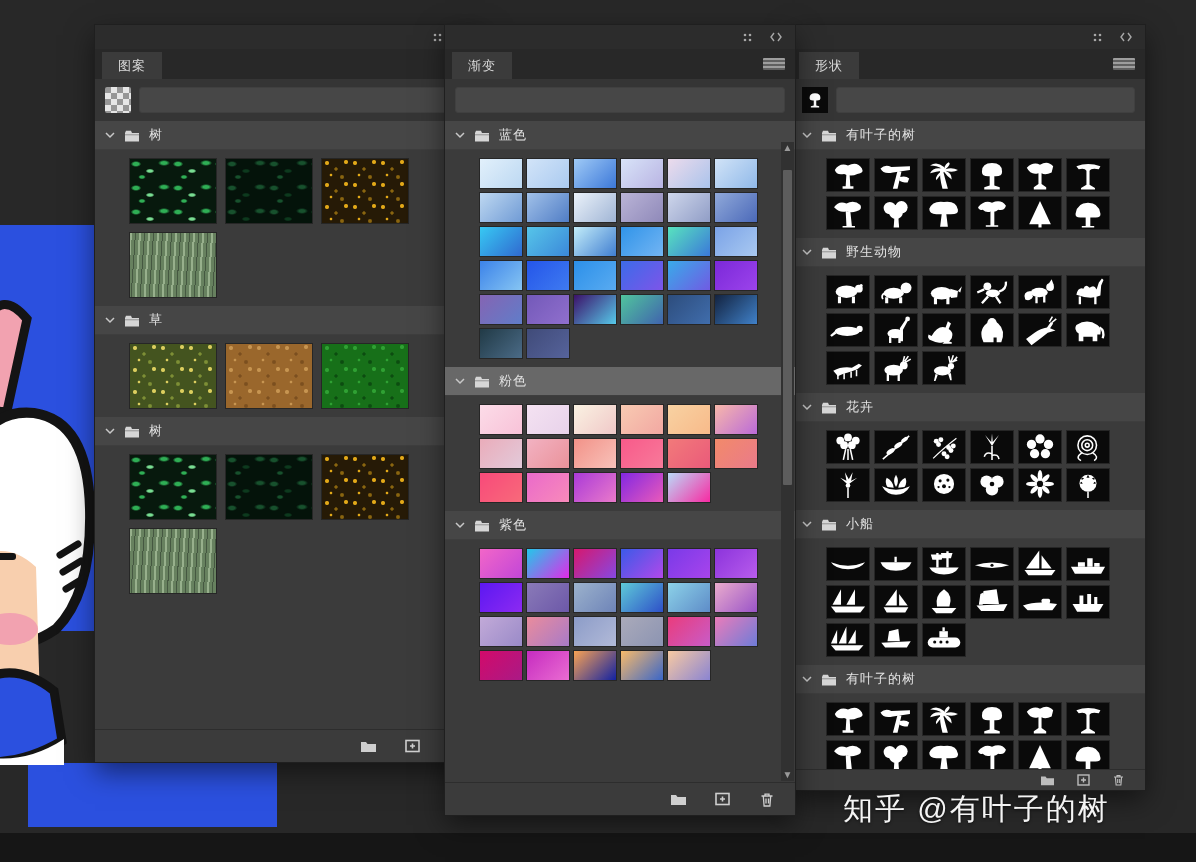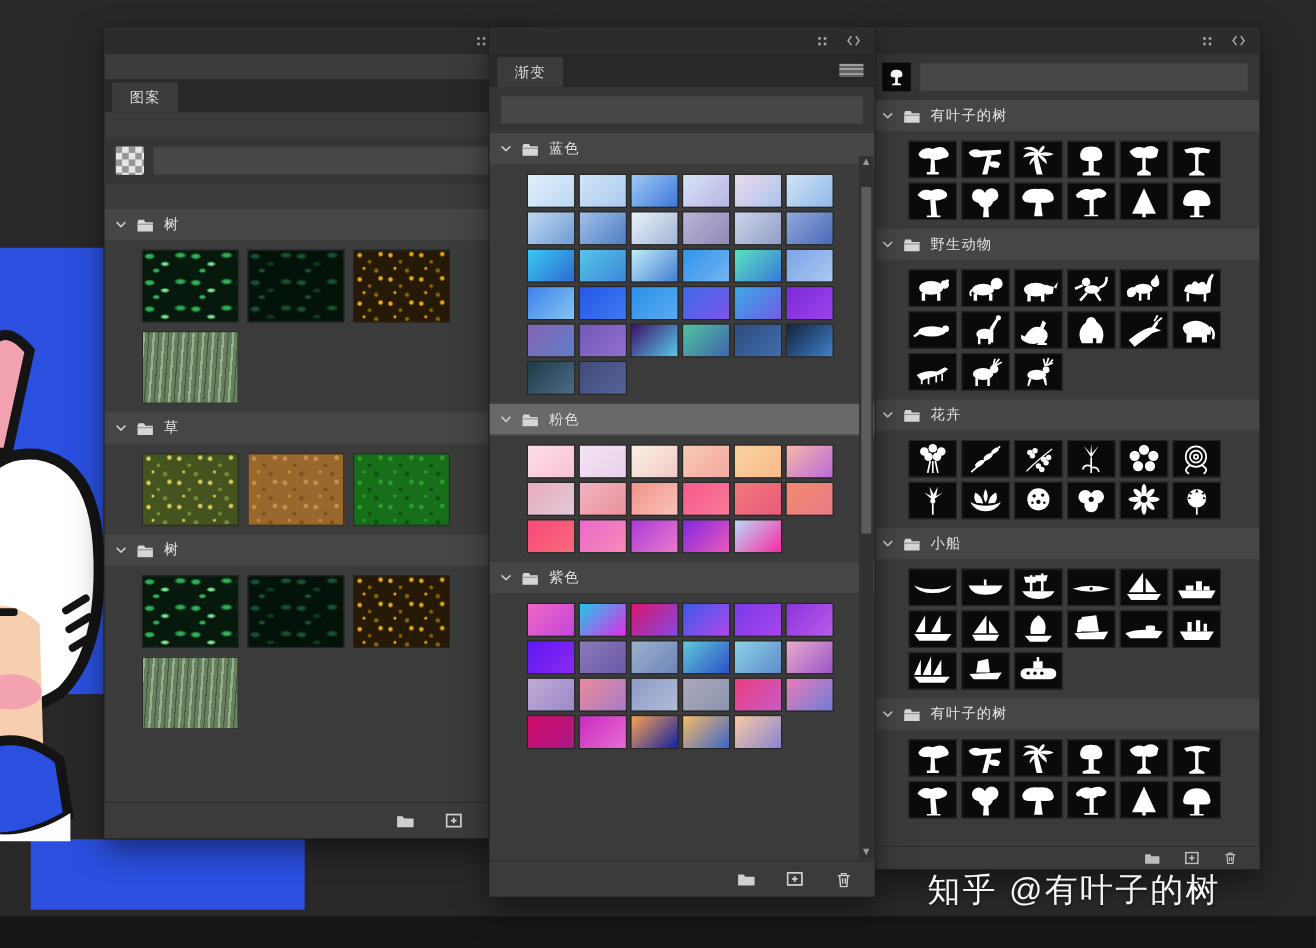--- a/index.html
+++ b/index.html
@@ -9,21 +9,21 @@
     font-family:"Liberation Sans","DejaVu Sans",sans-serif;
     -webkit-font-smoothing:antialiased;
   }
   
   .bottom-strip{position:absolute;left:0;top:833px;width:1196px;height:29px;background:#161616;}
   .art-left{position:absolute;left:0;top:225px;width:96px;height:540px;}
   .art-blue-rect{position:absolute;left:28px;top:763px;width:249px;height:64px;background:#2b50df;}
   
   .panel{position:absolute;background:#3b3b3b;display:flex;flex-direction:column;
     box-shadow:0 0 0 1px #1f1f1f,0 10px 26px rgba(0,0,0,.5);}
-  #panel-patterns{left:95px;top:25px;width:390px;height:737px;gap:23px;}
+  #panel-patterns{left:95px;top:25px;width:390px;height:737px;}
   #panel-gradients{left:445px;top:25px;width:350px;height:790px;z-index:2;}
   #panel-shapes{left:792px;top:25px;width:353px;height:765px;}
   .topbar{height:24px;background:#2c2c2c;display:flex;justify-content:flex-end;align-items:center;gap:16px;padding:0 12px;flex:none;}
   .tabrow{height:30px;background:#282828;display:flex;align-items:flex-end;position:relative;flex:none;}
   .tab{height:27px;background:#3b3b3b;color:#dadada;font-size:13px;padding:0 16px;display:flex;align-items:center;margin-left:7px;letter-spacing:1px;}
   .tab-menu{position:absolute;right:10px;top:9px;width:22px;height:12px;border-radius:1px;
     background:repeating-linear-gradient(#b2b2b2 0 2px,#6a6a6a 2px 4px);opacity:.85;}
   .searchrow{display:flex;align-items:center;gap:8px;padding:8px 10px;background:#353535;flex:none;}
   .field{flex:1;height:24px;background:#474747;border-radius:3px;border:1px solid #404040;}
   .thumb-pattern{width:26px;height:26px;border-radius:2px;flex:none;
@@ -380,20 +380,24 @@
             <circle cx="8" cy="8" r="1.3"></circle>
           </g>
         </svg>
     </span>
     <span class="ficon">
       <svg width="14" height="10">
           <path d="M5 1L2 5l3 4M9 1l3 4-3 4" stroke="#a8a8a8" stroke-width="1.4" fill="none"></path>
         </svg>
     </span>
   </div>
+  <div class="tabrow">
+    <div class="tab">形状</div>
+    <div class="tab-menu"></div>
+  </div>
   <div class="searchrow">
     <div class="thumb-shape">
       <svg viewBox="0 0 48 40" fill="#fff">
           <path d="M11 15Q11 4 24 4t13 11q0 6-8 6h-2v12l7 2v3H14v-3l7-2V21h-2q-8 0-8-6Z"></path>
         </svg>
     </div>
     <div class="field"></div>
   </div>
   <div class="groups">
       <div>

